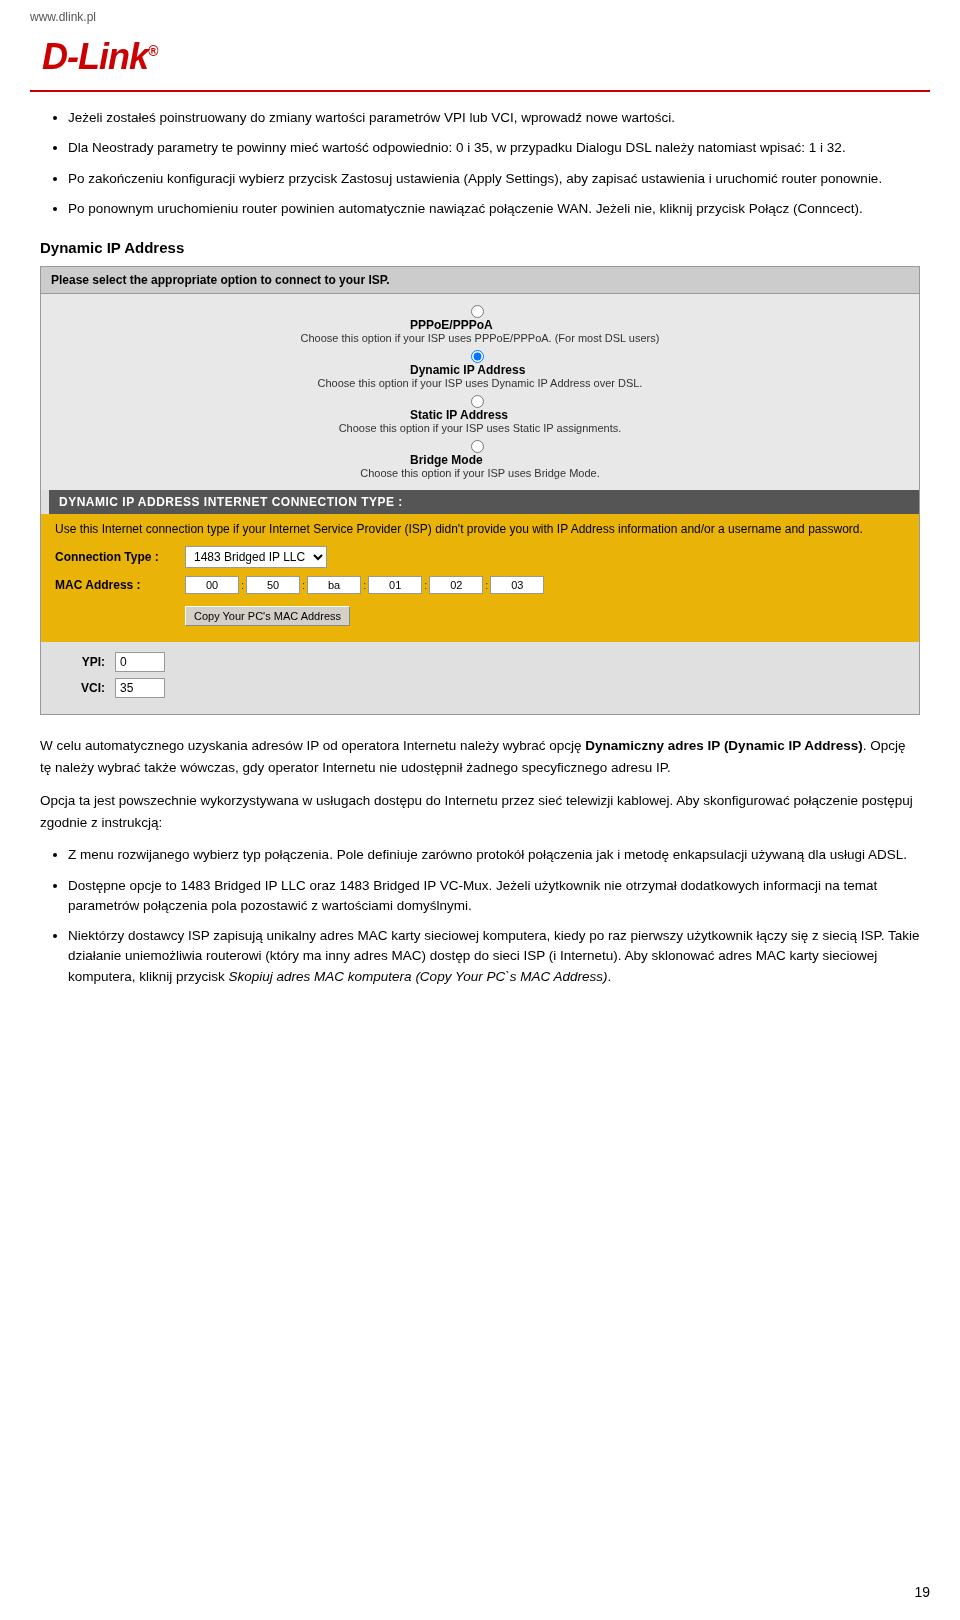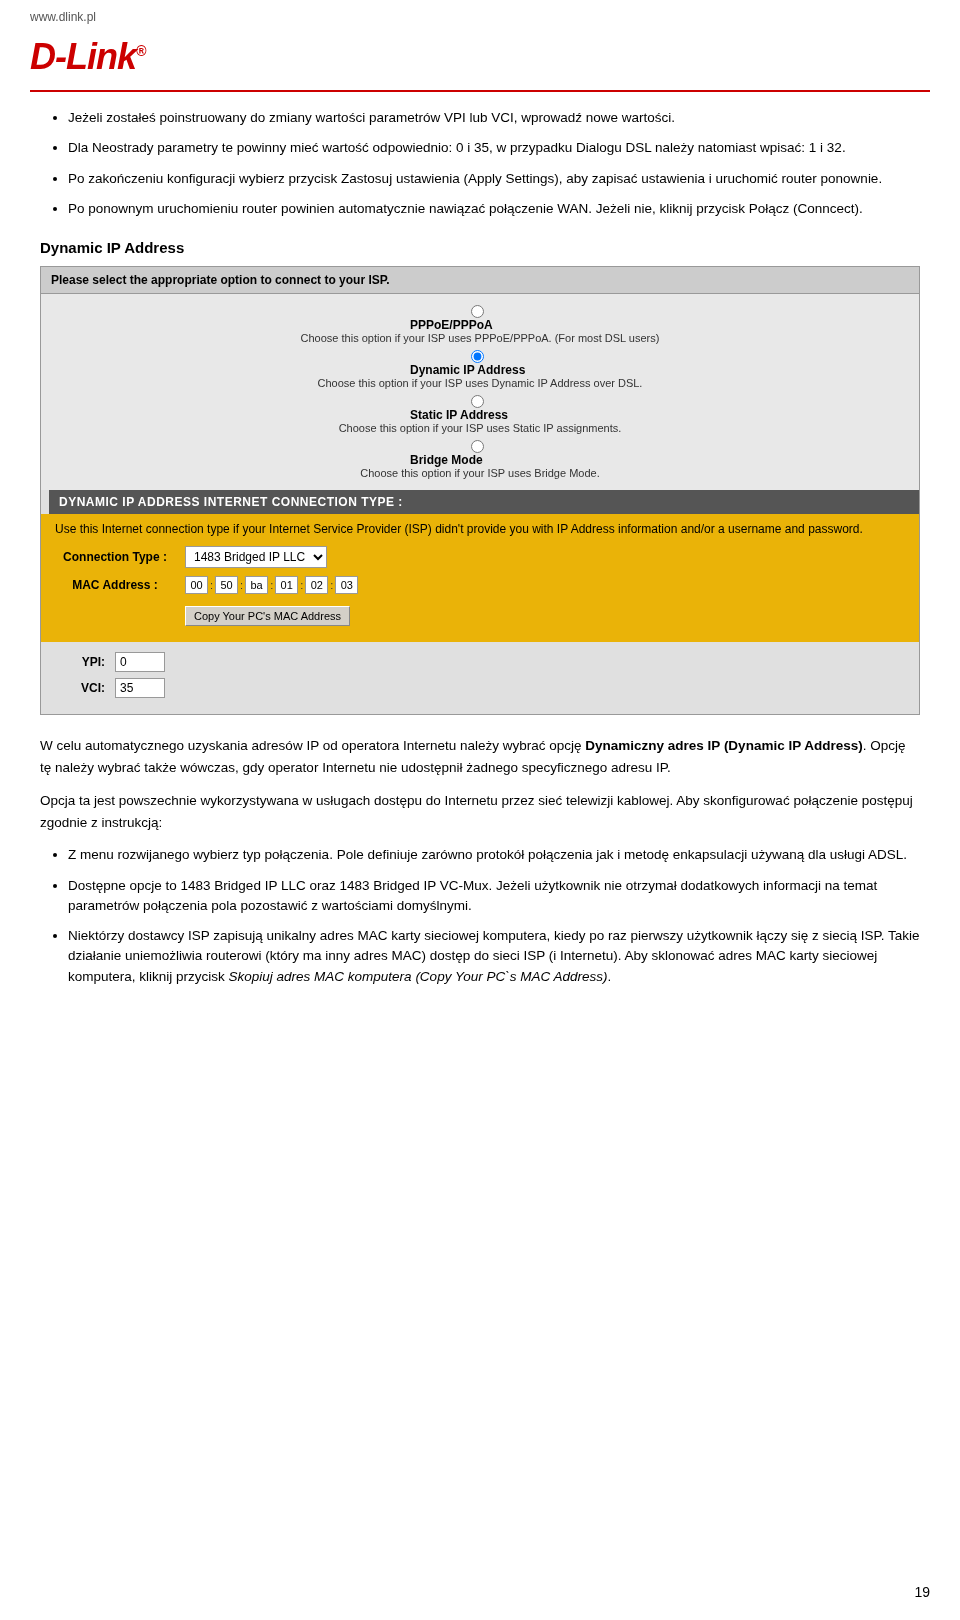--- a/index.html
+++ b/index.html
@@ -22,20 +22,21 @@
       padding: 8px 0 12px 0;
       border-bottom: 2px solid #cc0000;
       margin-bottom: 16px;
     }
     .logo-text {
       font-size: 36px;
       font-weight: bold;
       color: #cc0000;
       font-style: italic;
       letter-spacing: -1px;
+      margin-left: 12px;
     }
     .logo-reg {
       font-size: 14px;
       vertical-align: super;
       color: #cc0000;
     }
     .content-area {
       padding: 0 10px;
     }
     .bullet-list {
@@ -117,38 +118,38 @@
     }
     .form-row {
       display: flex;
       align-items: center;
       margin-bottom: 8px;
       font-size: 12px;
     }
     .form-label {
       font-weight: bold;
       min-width: 130px;
-      text-align: center;
+      text-align: left;
       padding-right: 10px;
       font-size: 12px;
     }
     .select-input {
       border: 1px solid #999;
       background: #fff;
       padding: 2px 4px;
       font-size: 12px;
       min-width: 140px;
     }
     .mac-fields {
       display: flex;
       align-items: center;
       gap: 2px;
     }
     .mac-field {
-      width: 23px;
+      width: 54px;
       border: 1px solid #999;
       background: #fff;
       padding: 2px 2px;
       font-size: 11px;
       text-align: center;
     }
     .mac-sep {
       font-size: 11px;
       color: #333;
     }

